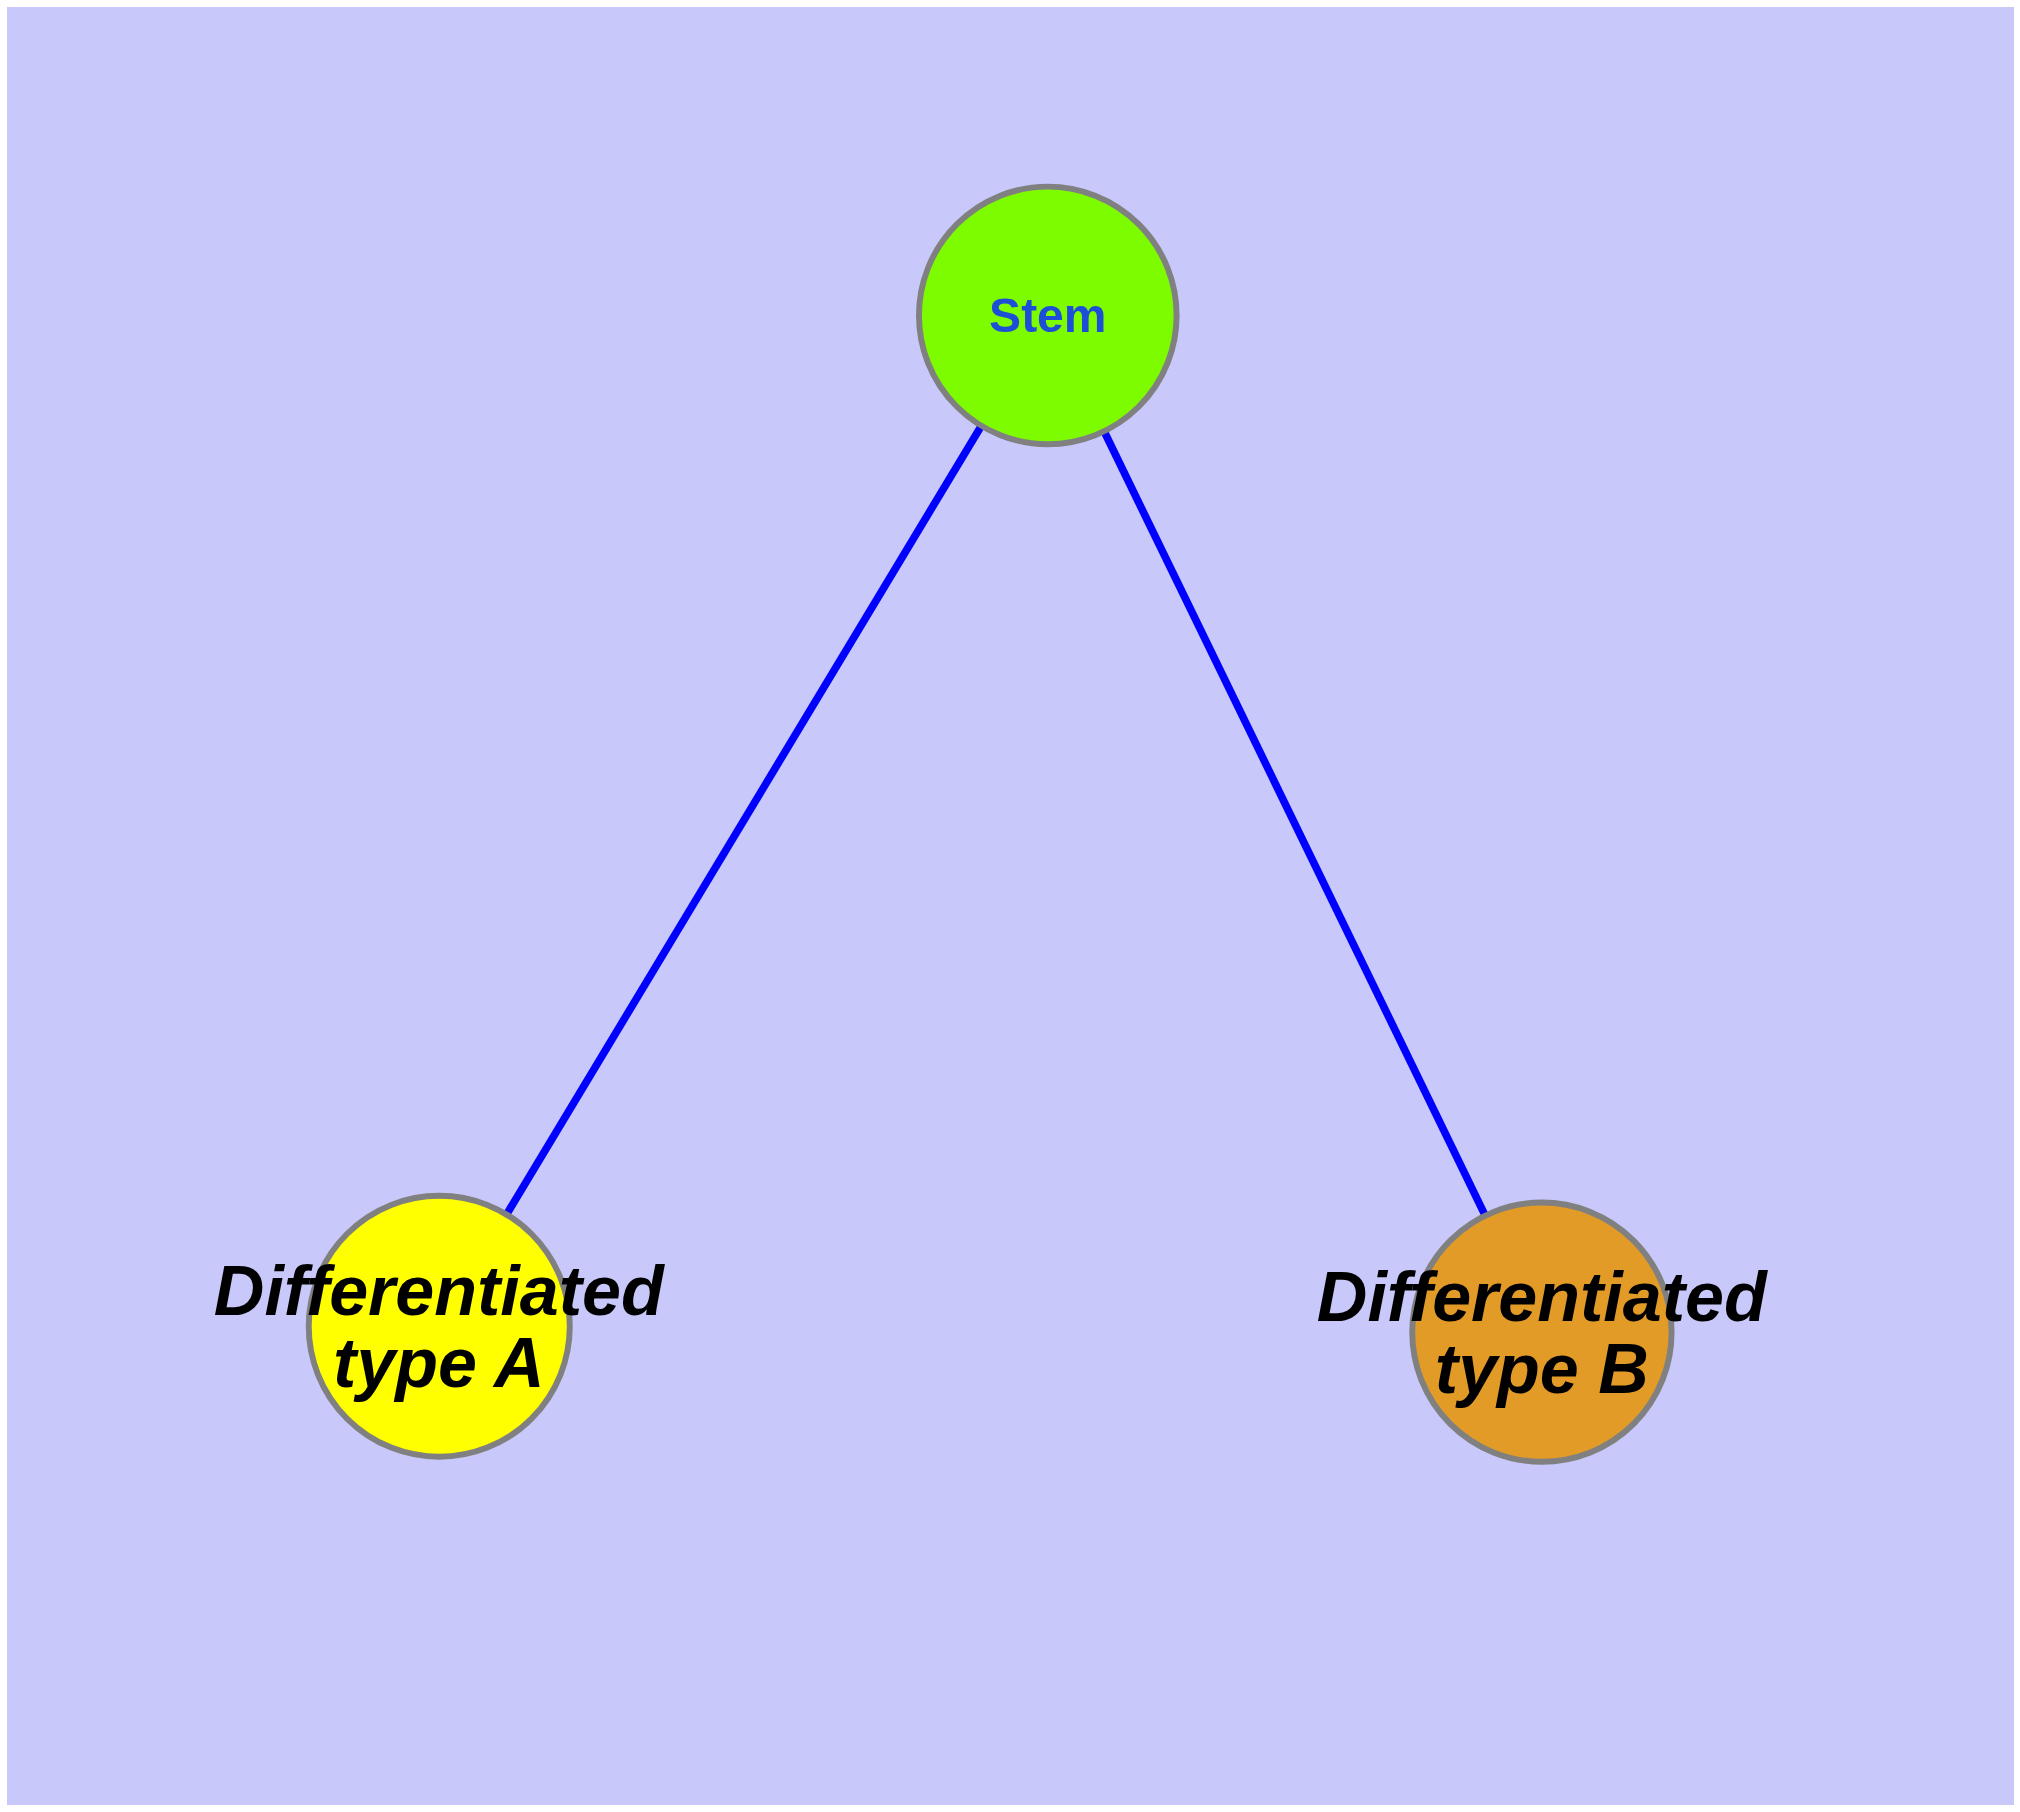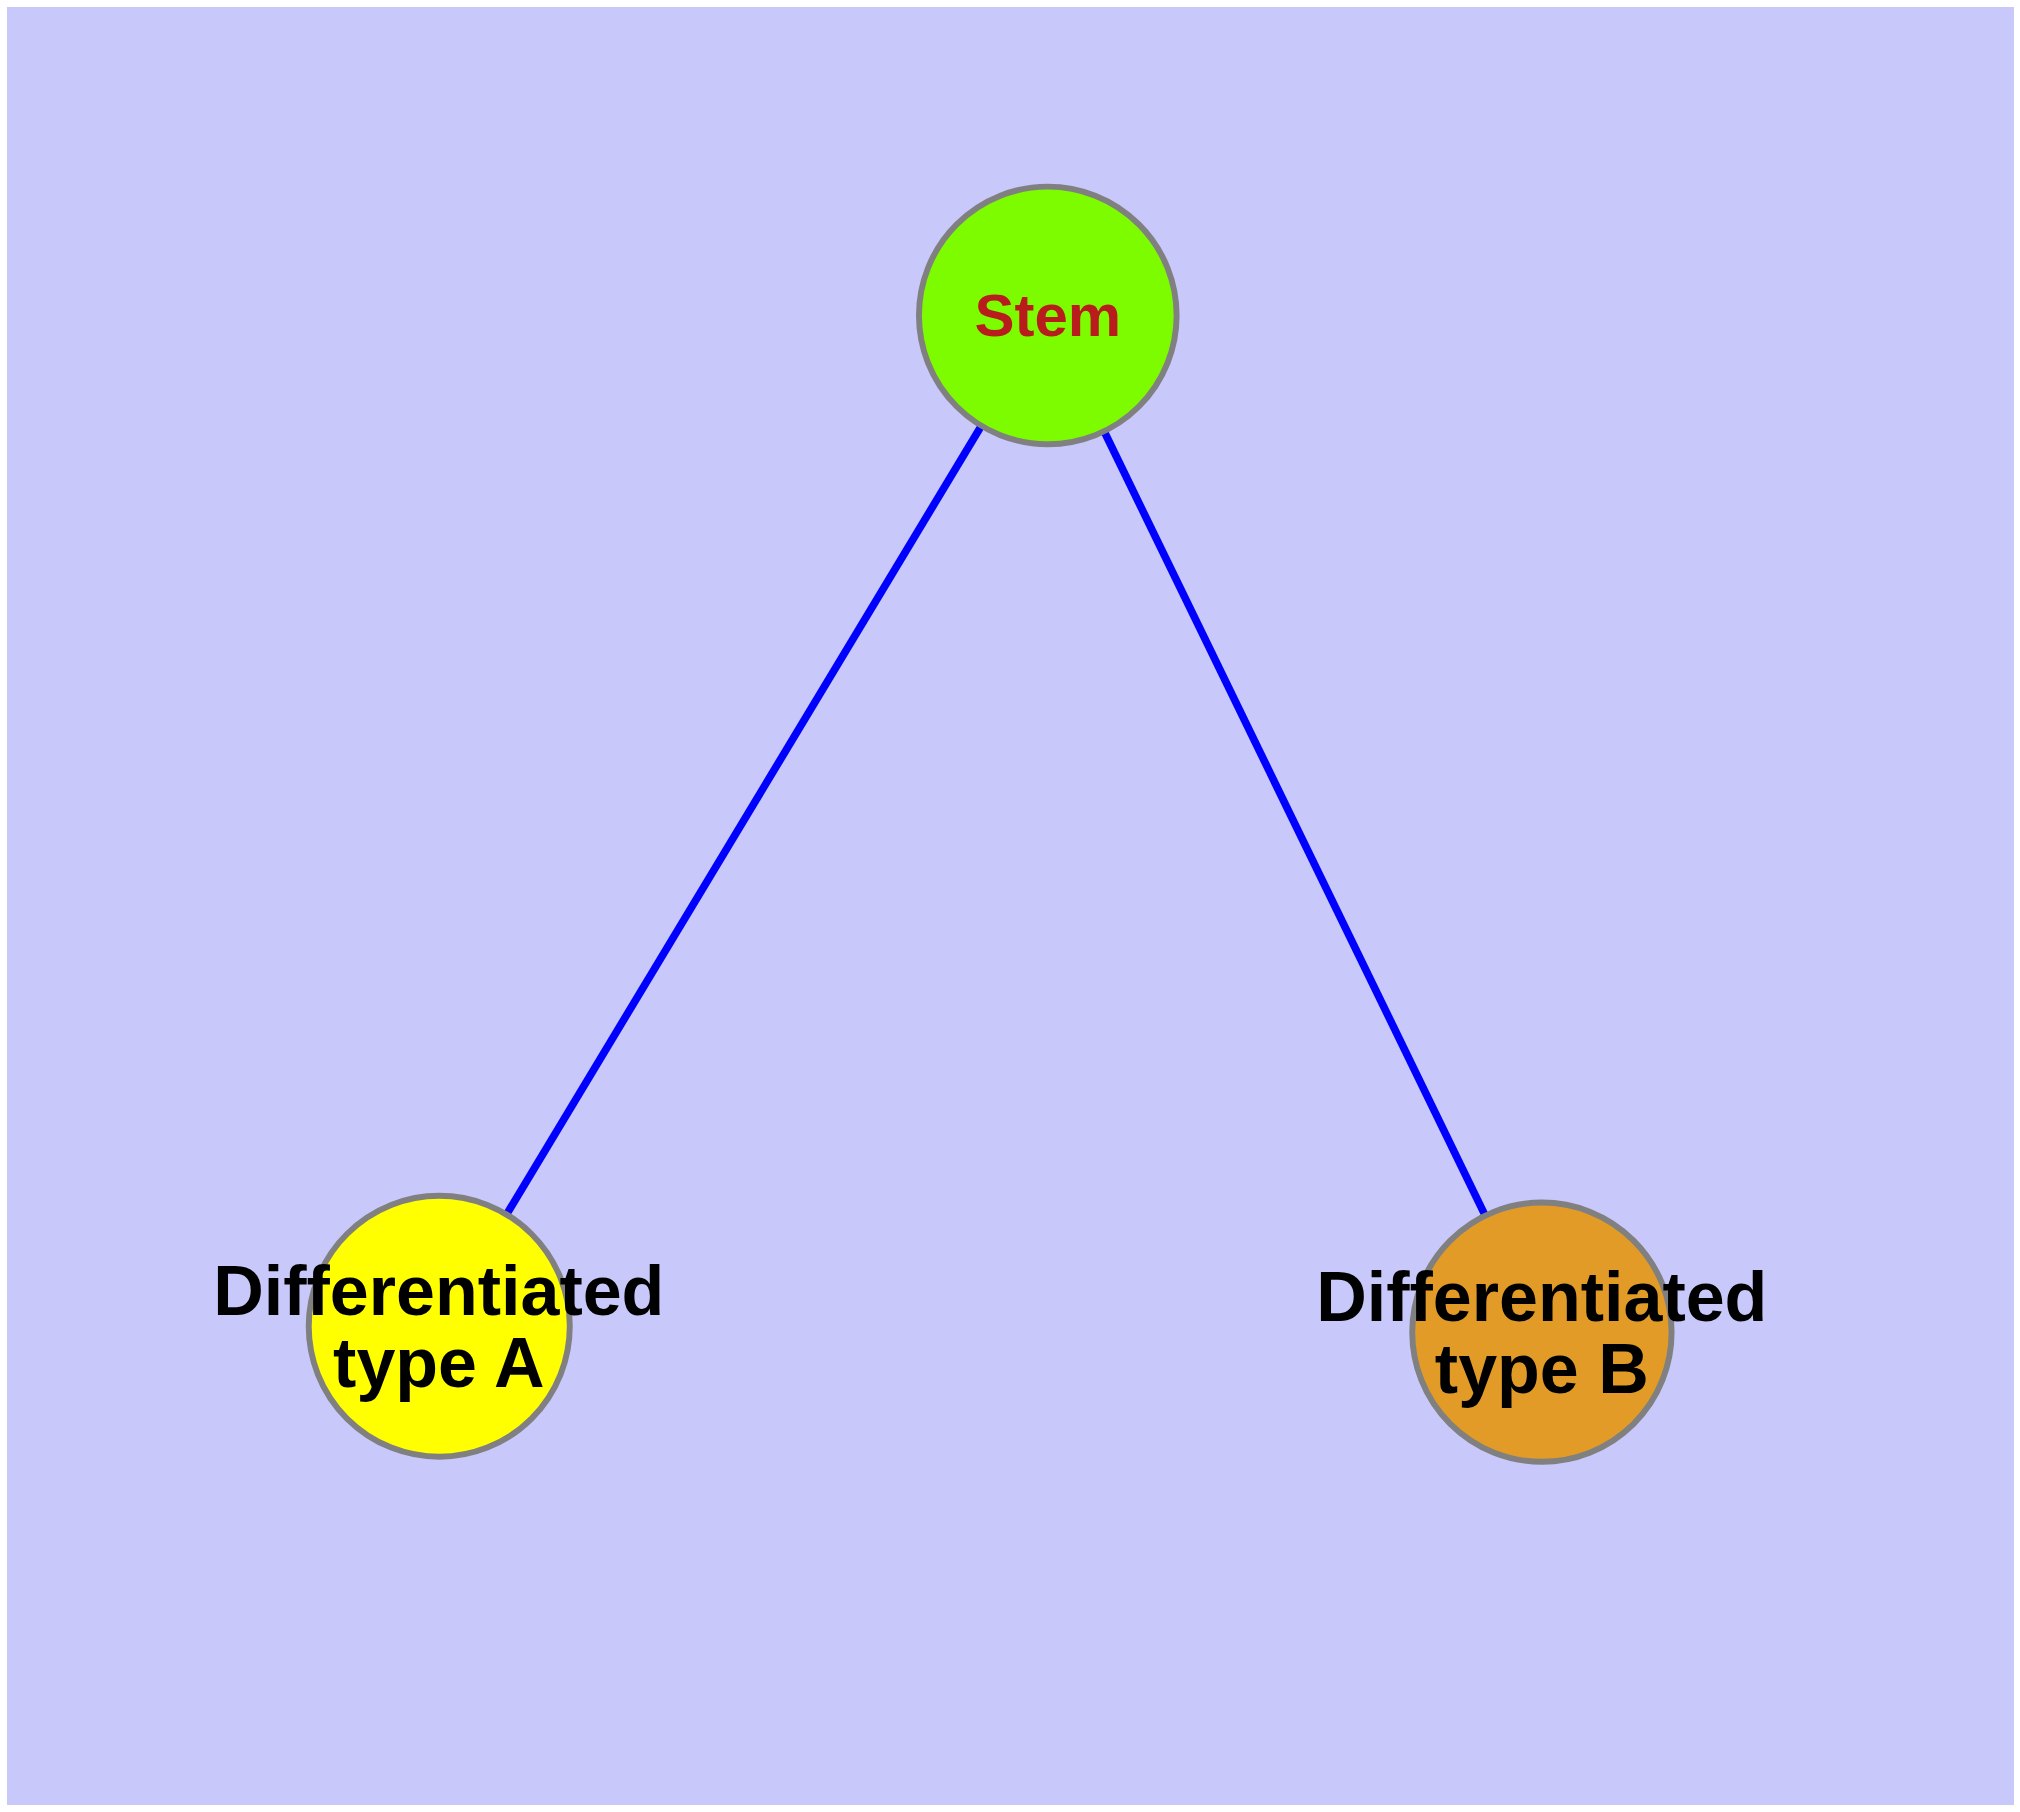--- a/index.html
+++ b/index.html
@@ -43,20 +43,21 @@
     white-space: pre;
     line-height: 1.03;
     pointer-events: none;
     user-select: none;
   }
   .node-label.stem {
     font-size: 64px;
   }
   .node-label.leaf {
     font-size: 70px;
+    font-style: italic;
   }
 </style>
 </head>
 <body>
 
 <div id="canvas">
   <div id="plot-area">
 
     <svg id="graph-svg" viewBox="0 0 2368 2122" preserveAspectRatio="none">
 
@@ -65,21 +66,21 @@
         <line x1="1295.2965524255214" y1="502.5177751468708" x2="1743.2664569743129" y2="1424.5827587807469" stroke="#0000ff" stroke-width="9" stroke-linecap="butt"></line>
       </g>
 
       <g>
         <circle cx="1228" cy="364" r="152" fill="#7dfc00" stroke="#808080" stroke-width="7"></circle>
         <circle cx="510" cy="1557" r="154" fill="#ffff00" stroke="#808080" stroke-width="7"></circle>
         <circle cx="1811" cy="1564" r="153" fill="#e39b28" stroke="#808080" stroke-width="7"></circle>
       </g>
     </svg>
 
-    <div class="node-label stem" style="left: 1041px; top: 309px; font-size: 60px; color: #b91c1c;">Stem</div>
+    <div class="node-label stem" style="left: 1041px; top: 309px; font-size: 48px; color: #1d4ed8;">Stem</div>
 
     <div class="node-label leaf" style="left: 432px; top: 1320px; font-size: 70px; color: rgb(0, 0, 0);">Differentiated
 type A</div>
 
     <div class="node-label leaf" style="left: 1535px; top: 1326px; font-size: 70px; color: rgb(0, 0, 0);">Differentiated
 type B</div>
 
   </div>
 </div>
 

